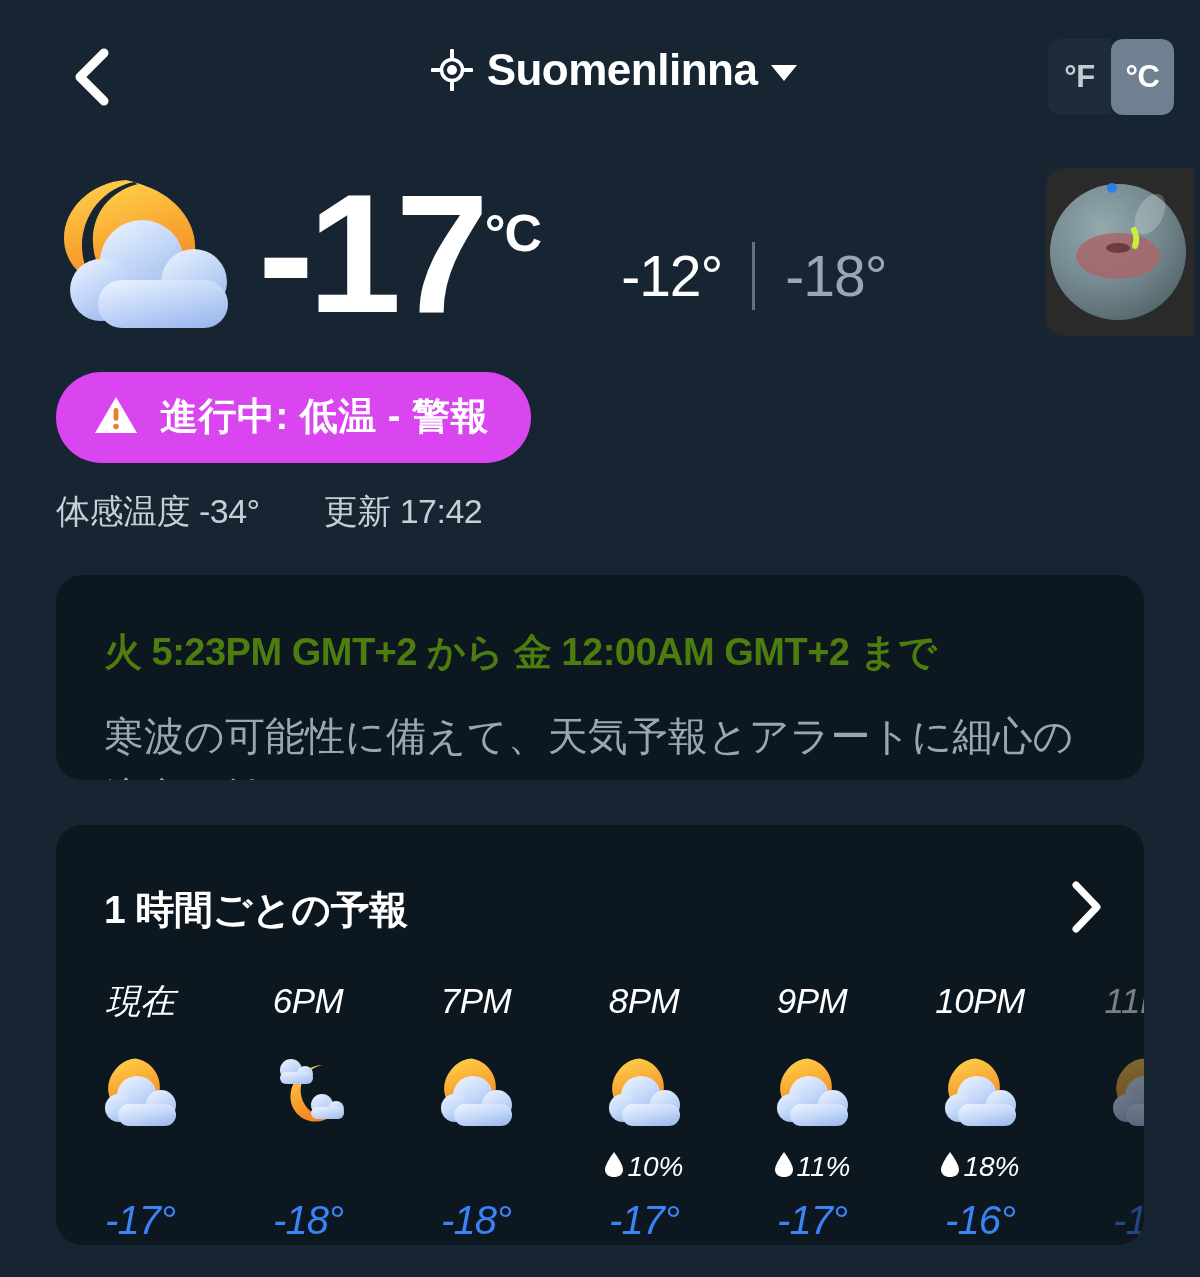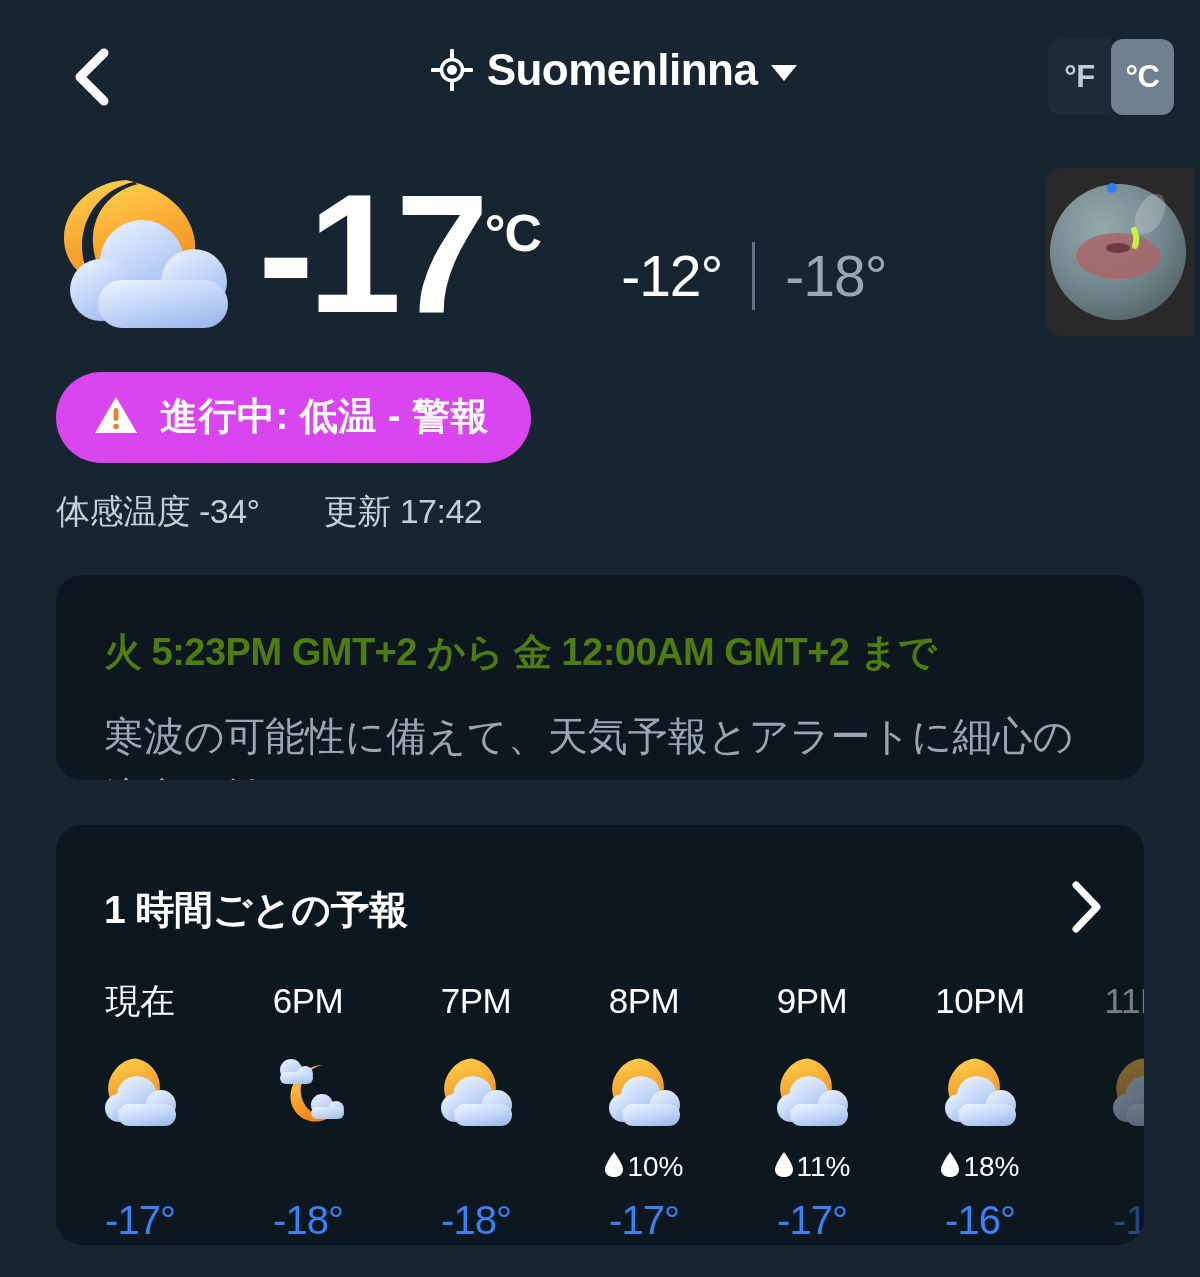--- a/index.html
+++ b/index.html
@@ -221,20 +221,21 @@
     font-size: 39px;
     font-weight: bold;
     letter-spacing: -0.5px;
   }
 
   .hourly-strip {
     display: flex;
     align-items: flex-end;
     padding: 42px 17px 0 0;
     overflow: hidden;
+    font-style: italic;
   }
   .hour {
     width: 168px;
     flex: none;
     display: flex;
     flex-direction: column;
     align-items: center;
     cursor: pointer;
   }
   .hour .h-time {

